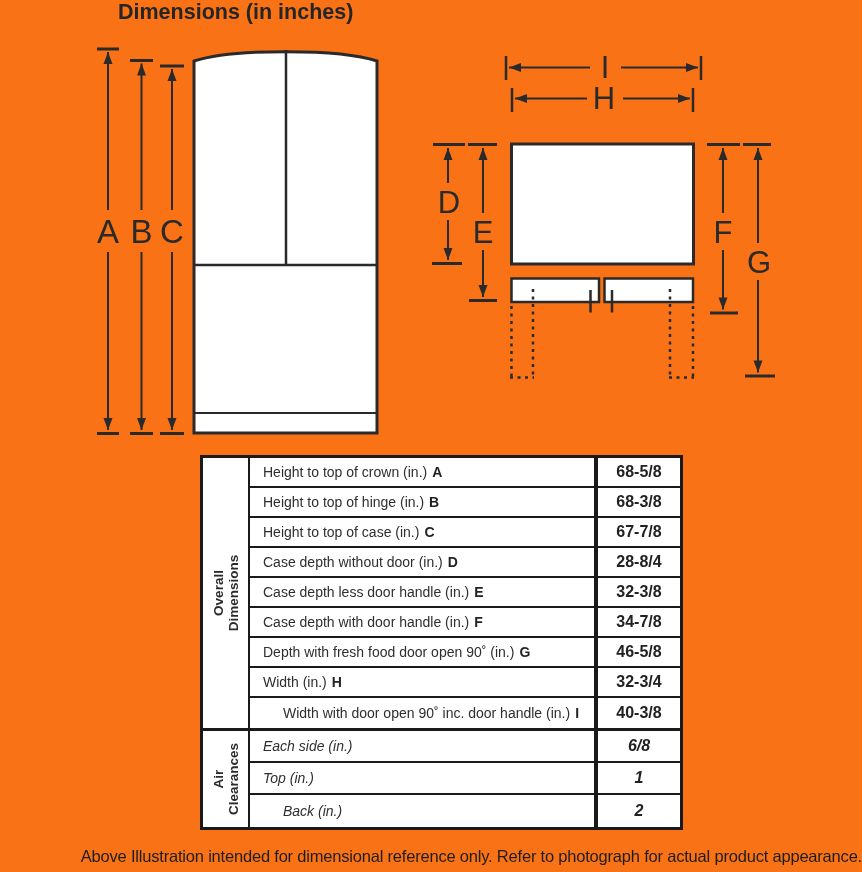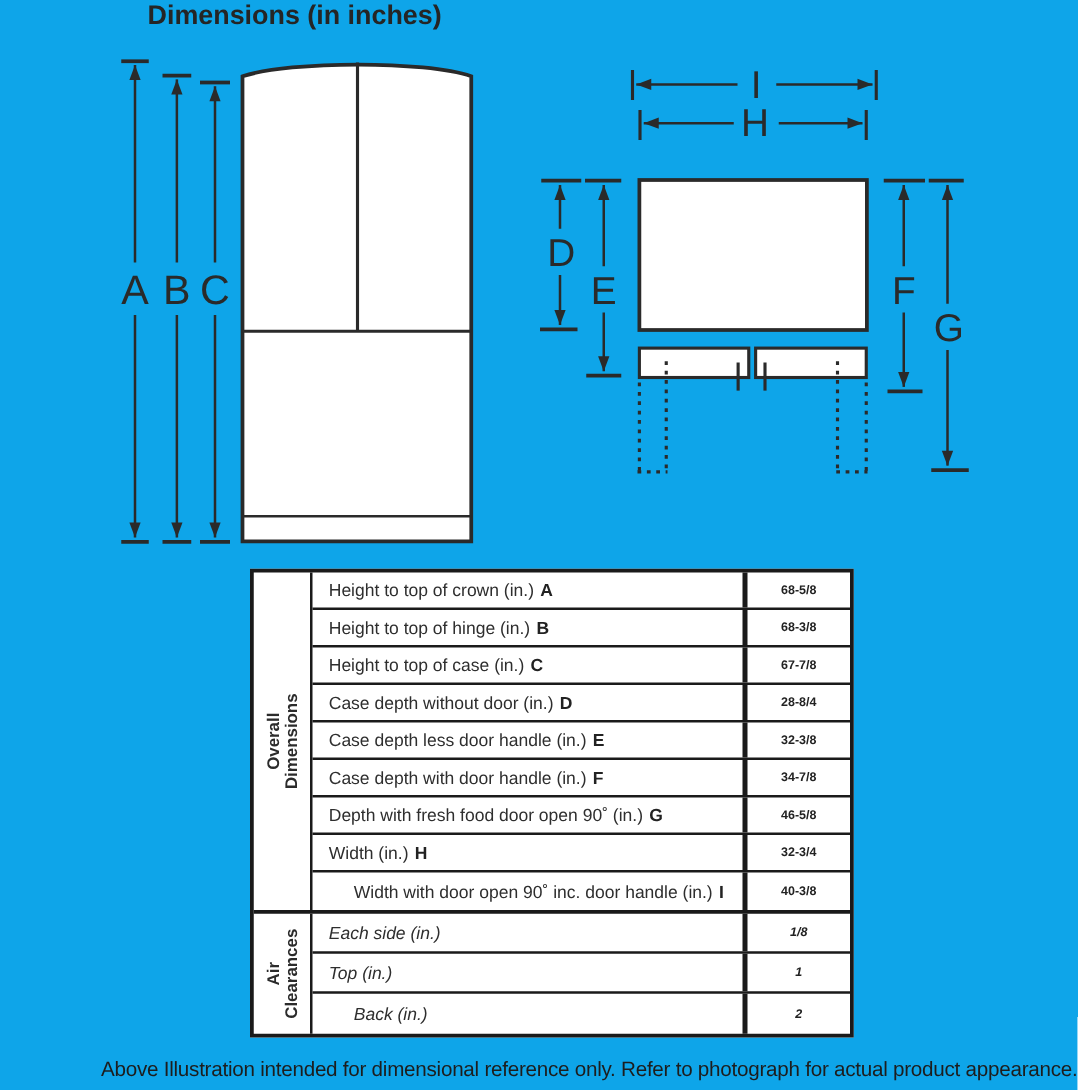--- a/index.html
+++ b/index.html
@@ -1,17 +1,17 @@
 <!DOCTYPE html>
 <html><head>
 <meta charset="utf-8">
 <style>
   html,body{margin:0;padding:0;background:#fff;}
   #canvas{
-    position:relative;width:862px;height:872px;background:#0ea5e9;
+    position:relative;width:862px;height:872px;background:#f97316;
     font-family:"Liberation Sans", sans-serif;color:#2b2b2b;overflow:hidden;
   }
   
   .page-title{
     position:absolute;left:118px;top:0px;
     font-size:21.5px;font-weight:bold;color:#252525;letter-spacing:0;
   }
   
   svg.diagrams{position:absolute;left:0;top:0;}
   svg.diagrams text{
@@ -44,21 +44,21 @@
   .air .trow{height:32px;font-style:italic;}
   .trow:last-child{border-bottom:none;padding-left:20px;}
   .desc{
     flex:1 1 auto;display:flex;align-items:center;padding-left:13px;
     font-size:14px;color:#2e2e2e;white-space:nowrap;overflow:hidden;
   }
   .desc b{margin-left:5px;font-weight:bold;color:#222;}
   .val{
     flex:0 0 82px;width:82px;border-left:4px solid #1a1a1a;
     display:flex;align-items:center;justify-content:center;
-    font-size:10px;font-weight:bold;color:#222;
+    font-size:16px;font-weight:bold;color:#222;
   }
   
   .footer-note{
     position:absolute;left:0;top:847px;width:862px;text-align:right;
     font-size:16.5px;color:#1d1d1d;letter-spacing:-0.2px;white-space:nowrap;
   }
 </style>
 </head>
 <body>
 
@@ -250,21 +250,21 @@
         <div class="rot">
           <span>Air</span>
           <span>Clearances</span>
         </div>
       </div>
       <div class="rowcol">
         <div class="trow">
           <div class="desc">
               <span>Each side (in.)</span>
             </div>
-          <div class="val">1/8</div>
+          <div class="val">6/8</div>
         </div>
         <div class="trow">
           <div class="desc">
               <span>Top (in.)</span>
             </div>
           <div class="val">1</div>
         </div>
         <div class="trow">
           <div class="desc">
               <span>Back (in.)</span>

